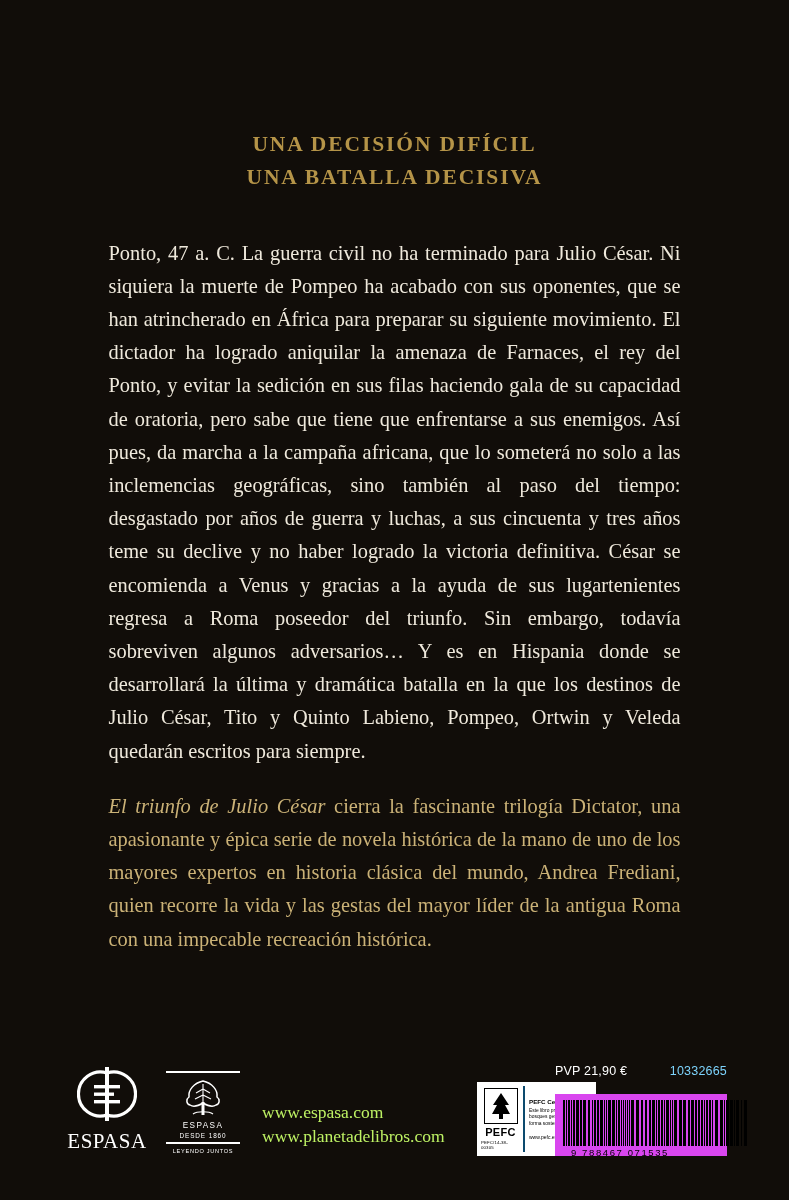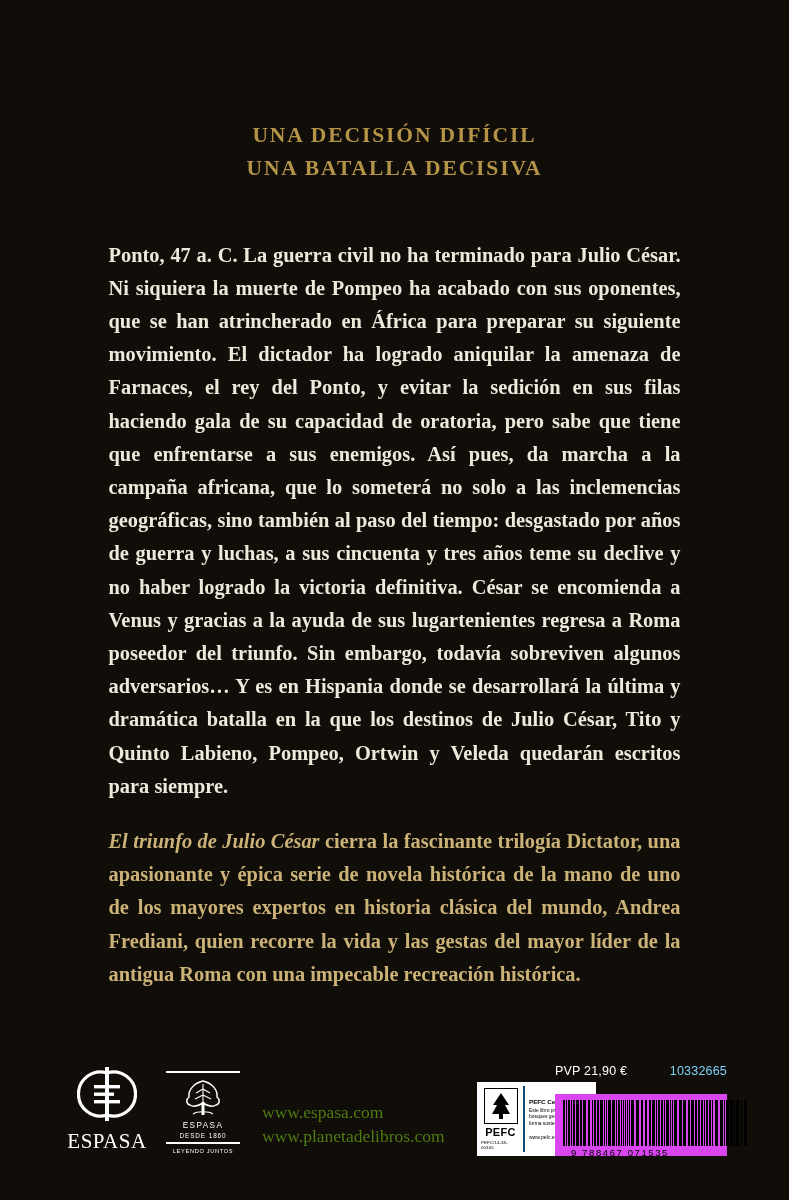--- a/index.html
+++ b/index.html
@@ -15,21 +15,21 @@
     font-family: "Liberation Serif", serif;
     color: #e8e0d0;
     position: relative;
   }
 
   .cover {
     position: relative;
     width: 789px;
     height: 1200px;
     background: #110d09;
-    padding: 7px;
+    padding: 16px;
   }
 
   
   .headline {
     text-align: center;
     padding-top: 112px;
     line-height: 1.55;
   }
 
   .headline-line {
@@ -37,24 +37,23 @@
     font-weight: bold;
     font-size: 21.5px;
     letter-spacing: 1.9px;
     color: #b59448;
     text-transform: uppercase;
     white-space: nowrap;
   }
 
   
   .body-copy {
-    margin: 15px auto;
+    margin: 4px auto;
     padding-top: 38px;
     width: 572px;
-    font-weight: bold;
   }
 
   .body-copy p {
     font-family: "Liberation Serif", serif;
     font-size: 20.4px;
     line-height: 33.2px;
     color: #efe9dc;
     text-align: justify;
     text-justify: inter-word;
     hyphens: manual;
@@ -147,21 +146,21 @@
   .urls {
     position: absolute;
     left: 262px;
     bottom: 52px;
     font-family: "Liberation Serif", serif;
     font-size: 17.5px;
     line-height: 24px;
     color: #f2ece0;
   }
 
-  .urls a { color: #4d7c0f; text-decoration: none; display: block; }
+  .urls a { color: #bef264; text-decoration: none; display: block; }
 
   
   .pefc {
     position: absolute;
     left: 477px;
     bottom: 44px;
     width: 119px;
     height: 74px;
     background: #ffffff;
     display: flex;

